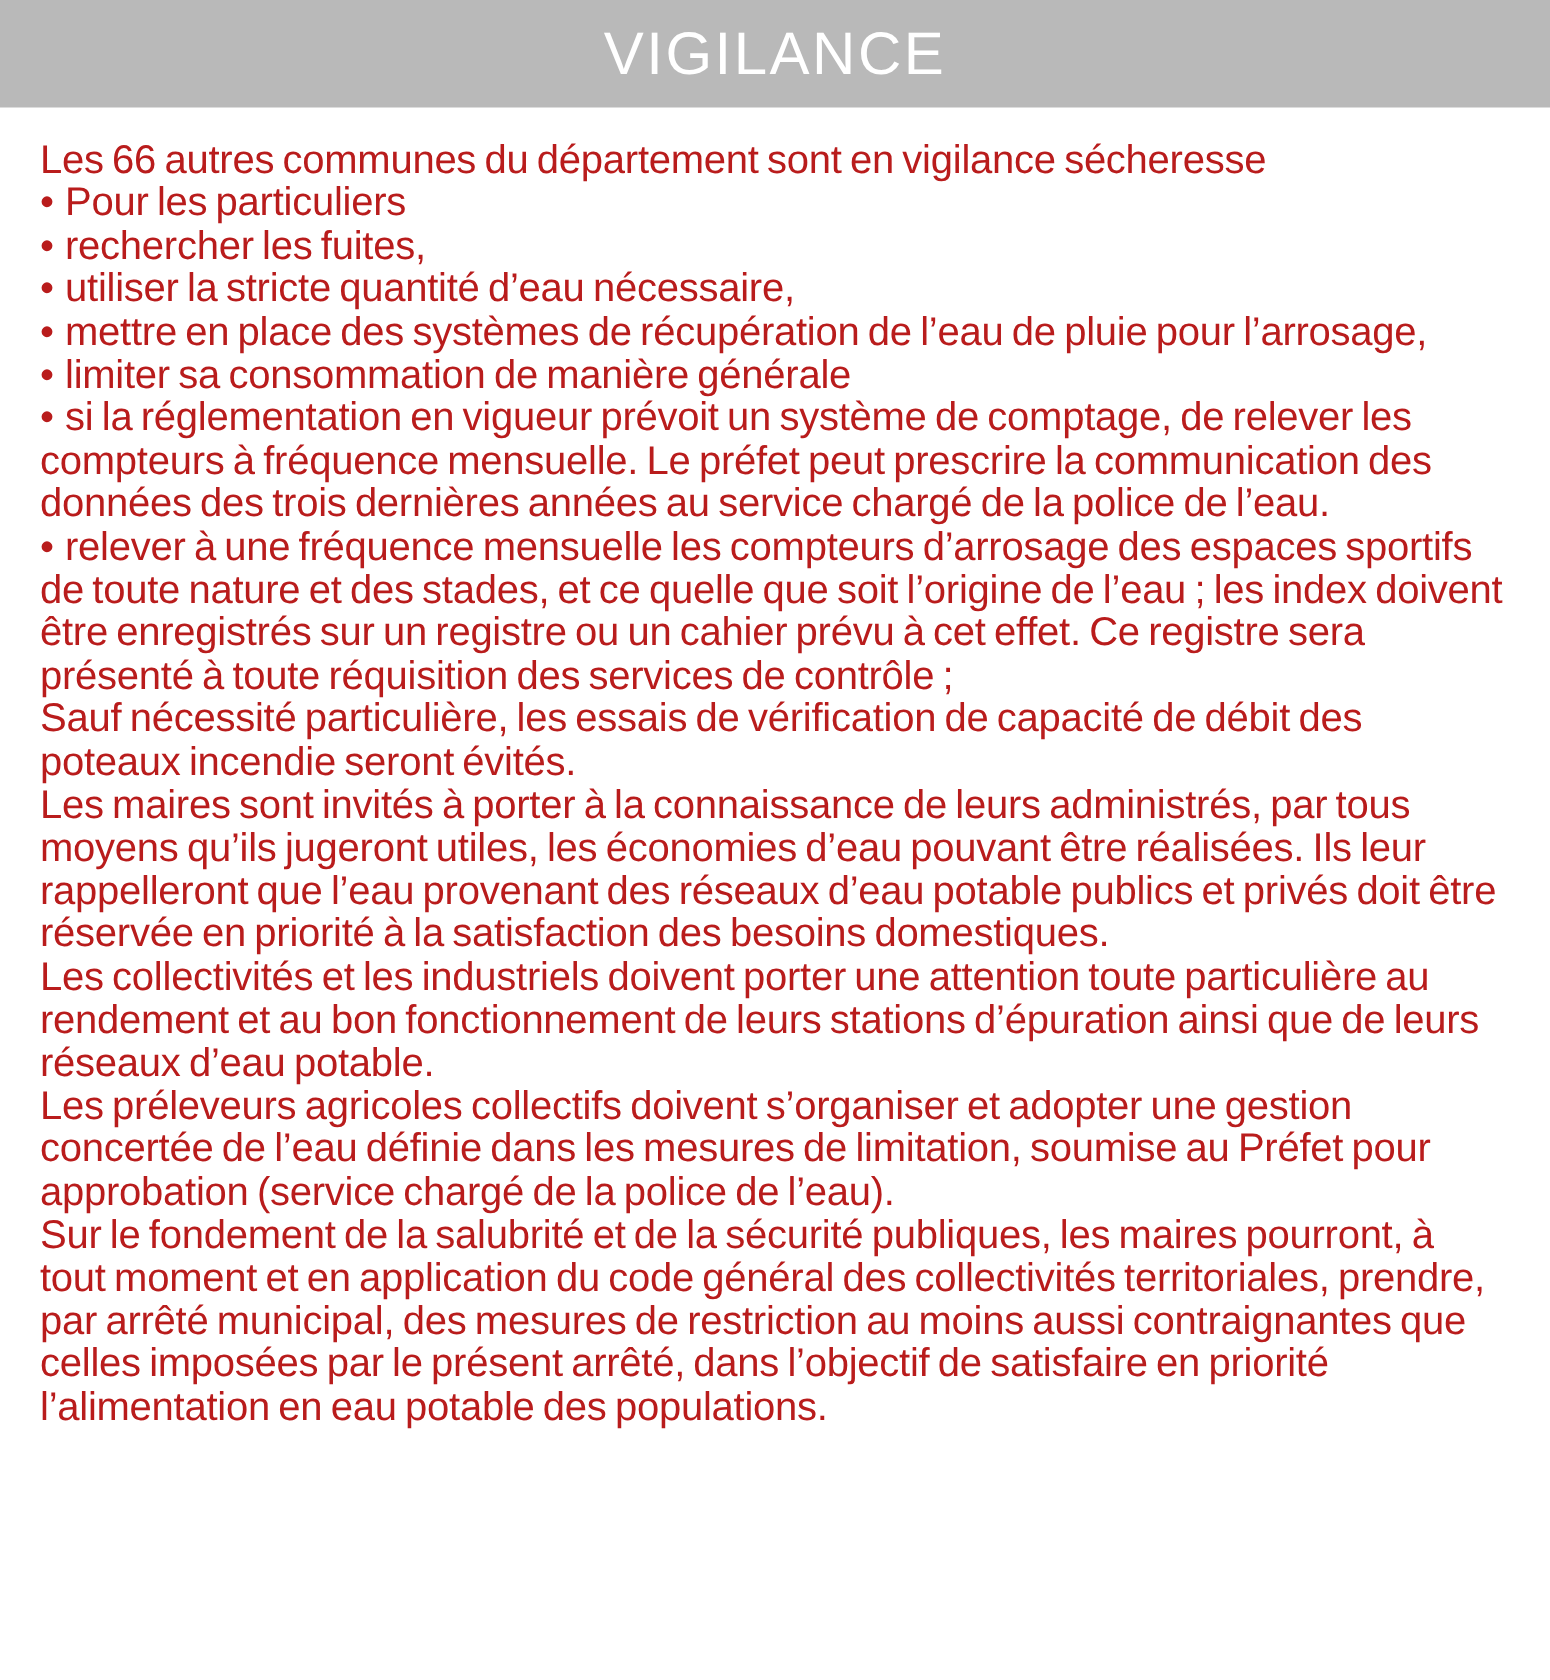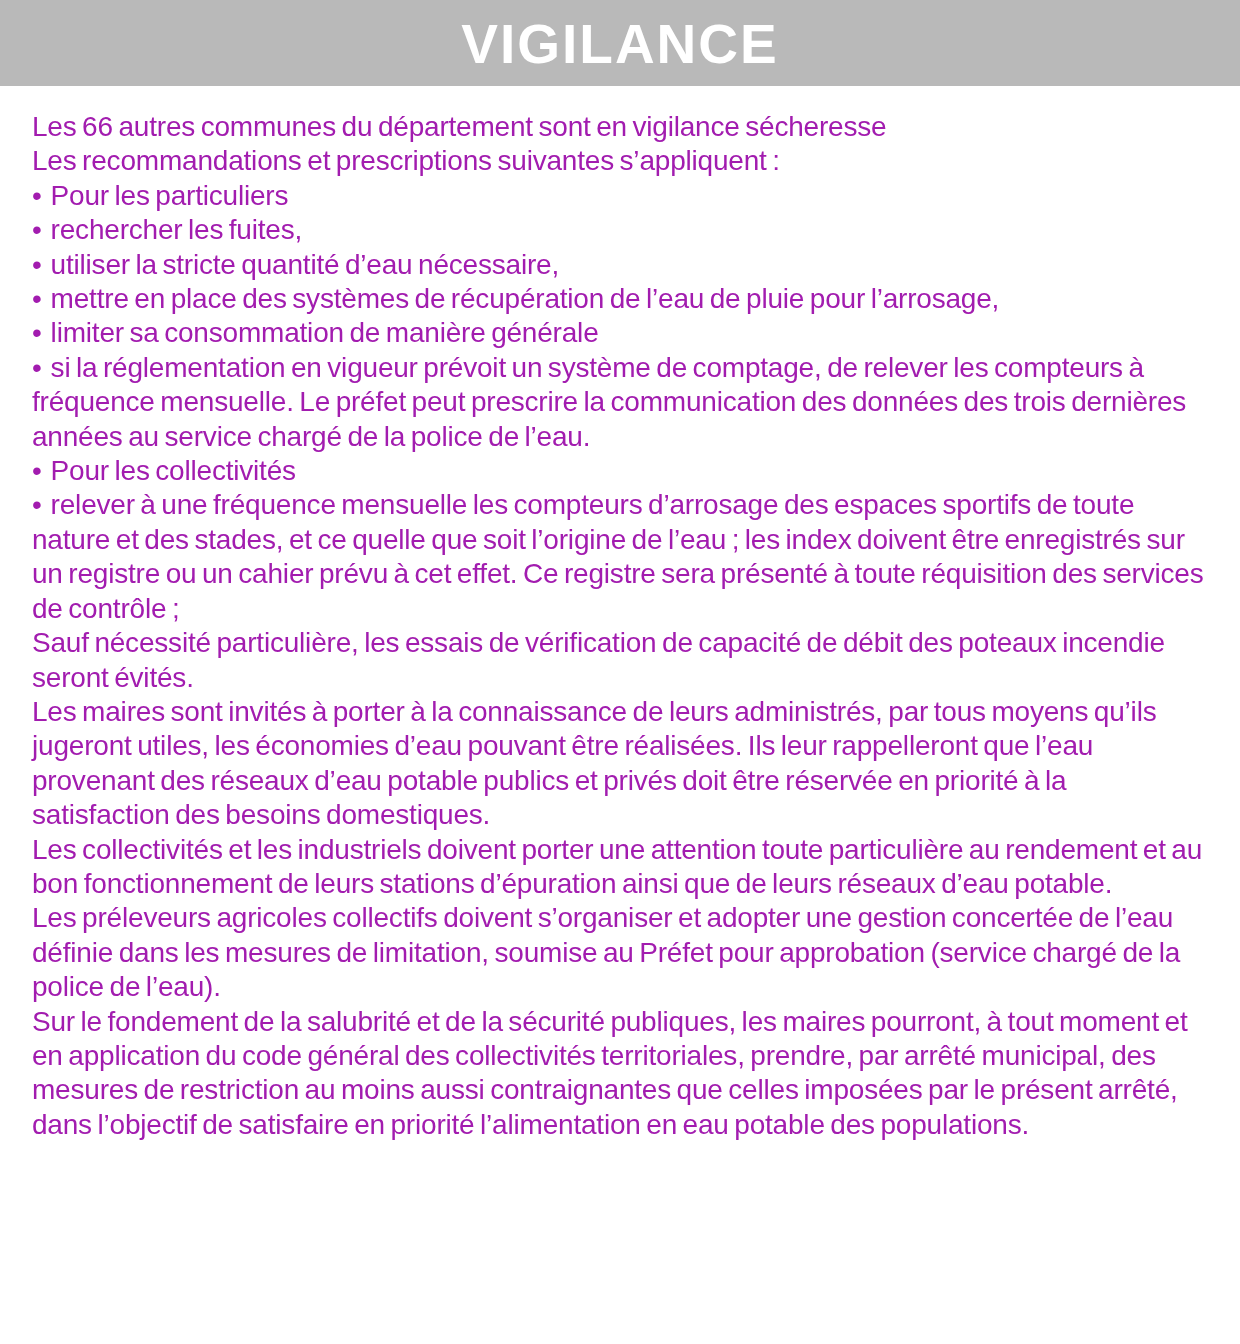--- a/index.html
+++ b/index.html
@@ -22,32 +22,32 @@
   .banner {
     width: 1240px;
     height: 86px;
     background: #b9b9b9;
     display: flex;
     align-items: center;
     justify-content: center;
   }
   .banner-title {
     color: #ffffff;
-    font-weight: bold;
-    font-size: 55px;
+    font-weight: normal;
+    font-size: 48px;
     letter-spacing: 2px;
     line-height: 1;
     padding-top: 2px;
   }
   .content {
     padding: 24px 32px 0 32px;
     width: 1174px;
     box-sizing: content-box;
-    color: #a21caf;
-    font-size: 28px;
+    color: #b91c1c;
+    font-size: 32px;
     line-height: 34.4px;
     word-spacing: -2px;
     letter-spacing: -0.2px;
   }
   .para {
     margin: 0;
     padding: 0;
   }
   .bullet {
     display: inline;
@@ -62,28 +62,26 @@
 <body>
 
 <div class="page">
 
   <div class="banner">
     <span class="banner-title">VIGILANCE</span>
   </div>
 
   <div class="content">
     <div class="para"><span>Les 66 autres communes du département sont en vigilance sécheresse</span></div>
-    <div class="para"><span>Les recommandations et prescriptions suivantes s’appliquent :</span></div>
     <div class="para"><span class="bullet">•</span><span>Pour les particuliers</span></div>
     <div class="para"><span class="bullet">•</span><span>rechercher les fuites,</span></div>
     <div class="para"><span class="bullet">•</span><span>utiliser la stricte quantité d’eau nécessaire,</span></div>
     <div class="para"><span class="bullet">•</span><span>mettre en place des systèmes de récupération de l’eau de pluie pour l’arrosage,</span></div>
     <div class="para"><span class="bullet">•</span><span>limiter sa consommation de manière générale</span></div>
     <div class="para"><span class="bullet">•</span><span>si la réglementation en vigueur prévoit un système de comptage, de relever les compteurs à fréquence mensuelle. Le préfet peut prescrire la communication des données des trois dernières années au service chargé de la police de l’eau.</span></div>
-    <div class="para"><span class="bullet">•</span><span>Pour les collectivités</span></div>
     <div class="para"><span class="bullet">•</span><span>relever à une fréquence mensuelle les compteurs d’arrosage des espaces sportifs de toute nature et des stades, et ce quelle que soit l’origine de l’eau ; les index doivent être enregistrés sur un registre ou un cahier prévu à cet effet. Ce registre sera présenté à toute réquisition des services de contrôle ;</span></div>
     <div class="para"><span>Sauf nécessité particulière, les essais de vérification de capacité de débit des poteaux incendie seront évités.</span></div>
     <div class="para"><span>Les maires sont invités à porter à la connaissance de leurs administrés, par tous moyens qu’ils jugeront utiles, les économies d’eau pouvant être réalisées. Ils leur rappelleront que l’eau provenant des réseaux d’eau potable publics et privés doit être réservée en priorité à la satisfaction des besoins domestiques.</span></div>
     <div class="para"><span>Les collectivités et les industriels doivent porter une attention toute particulière au rendement et au bon fonctionnement de leurs stations d’épuration ainsi que de leurs réseaux d’eau potable.</span></div>
     <div class="para"><span>Les préleveurs agricoles collectifs doivent s’organiser et adopter une gestion concertée de l’eau définie dans les mesures de limitation, soumise au Préfet pour approbation (service chargé de la police de l’eau).</span></div>
     <div class="para"><span>Sur le fondement de la salubrité et de la sécurité publiques, les maires pourront, à tout moment et en application du code général des collectivités territoriales, prendre, par arrêté municipal, des mesures de restriction au moins aussi contraignantes que celles imposées par le présent arrêté, dans l’objectif de satisfaire en priorité l’alimentation en eau potable des populations.</span></div>
   </div>
 
 </div>
 

